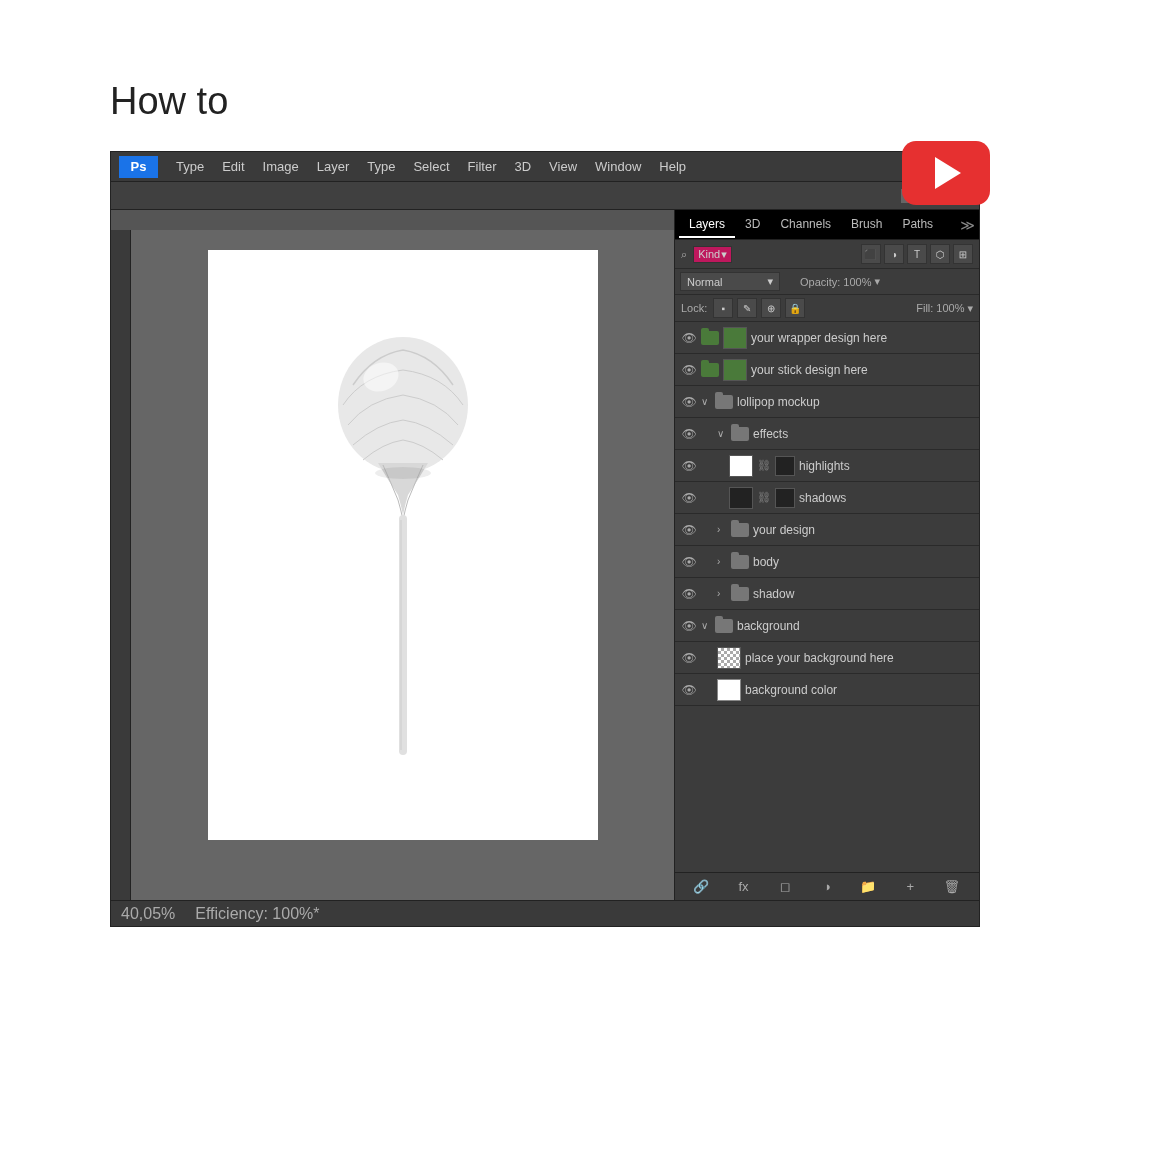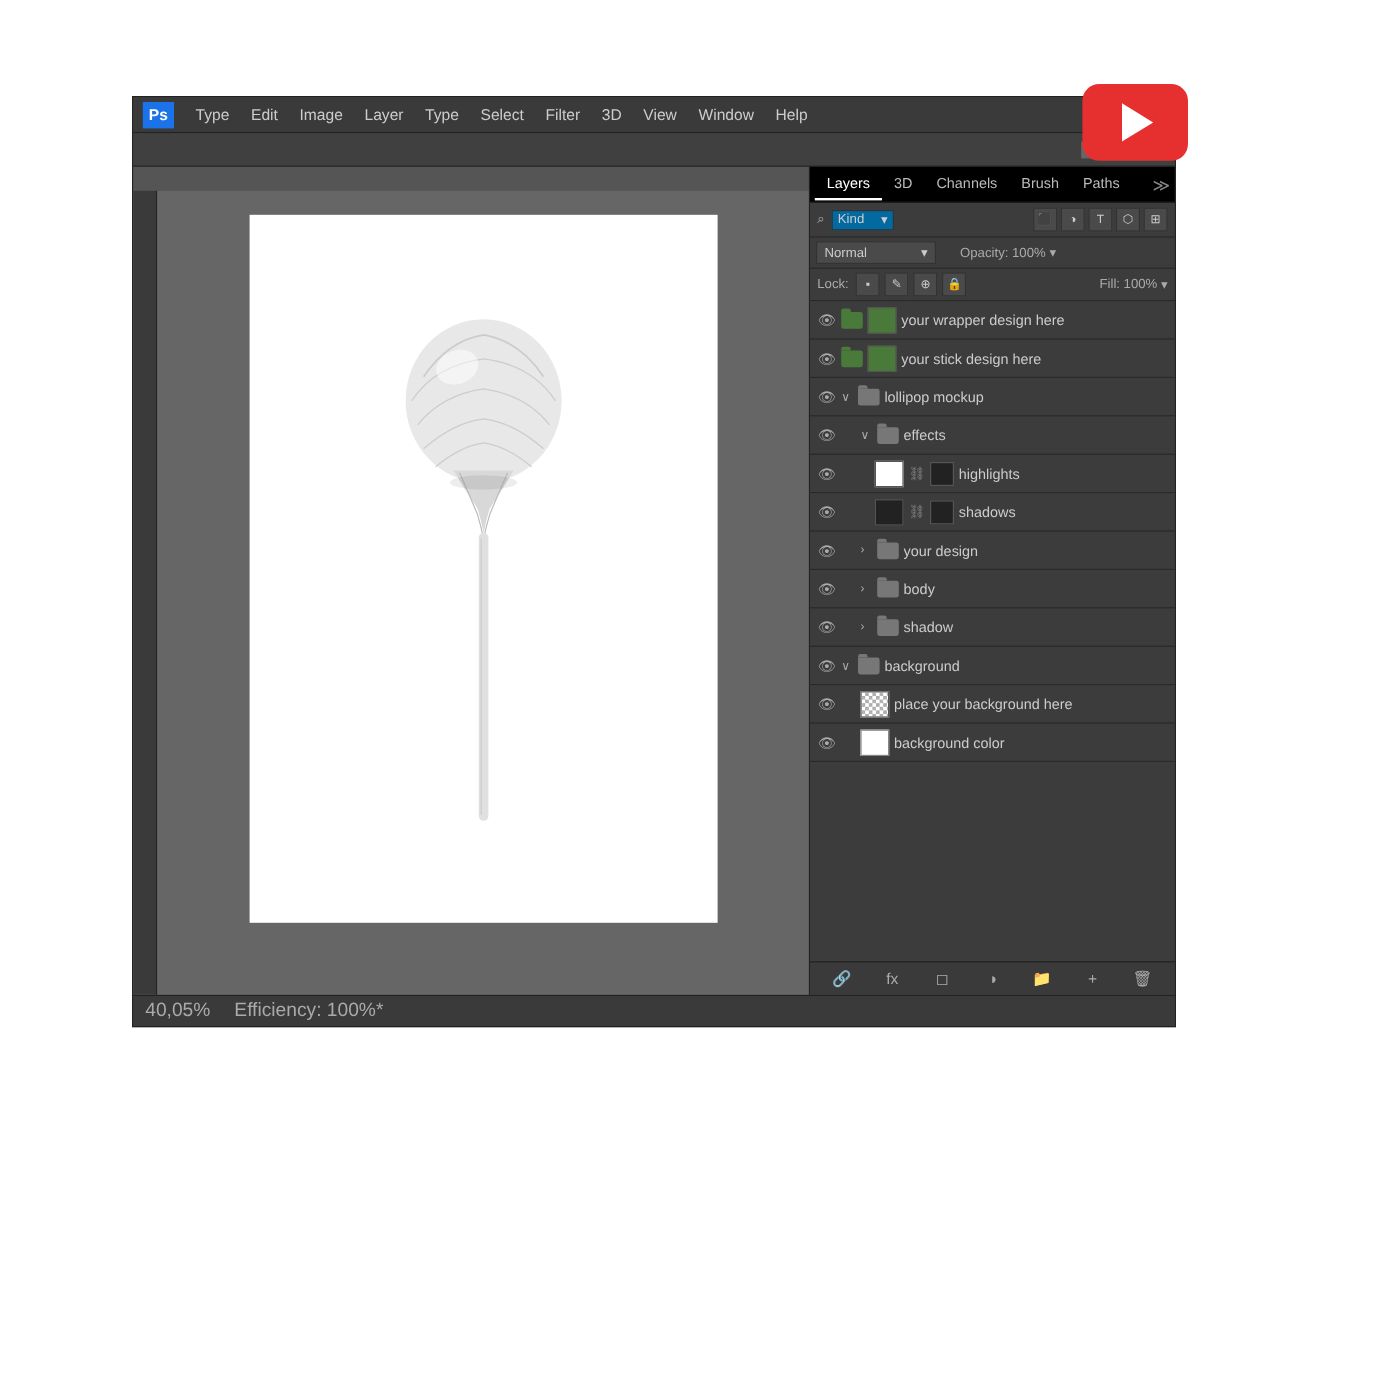--- a/index.html
+++ b/index.html
@@ -70,21 +70,21 @@
       height: 30px;
       padding: 0 8px;
       gap: 2px;
       border-bottom: 1px solid #222;
     }
     .ps-logo {
       background: #1a73e8;
       color: white;
       font-weight: bold;
       font-size: 13px;
-      width: 26px;
+      width: 39px;
       height: 22px;
       display: flex;
       align-items: center;
       justify-content: center;
       margin-right: 8px;
       font-family: 'Arial', sans-serif;
     }
     .ps-menu-item {
       padding: 3px 8px;
       color: #ccc;
@@ -228,28 +228,28 @@
       padding: 4px 6px;
       gap: 4px;
       border-bottom: 1px solid #2a2a2a;
     }
     .ps-kind-label {
       font-size: 11px;
       color: #aaa;
       margin-right: 2px;
     }
     .ps-kind-dropdown {
-      background: #0369a1;
+      background: #be185d;
       border: 1px solid #333;
       color: #ccc;
       font-size: 11px;
       padding: 1px 4px;
       display: flex;
       align-items: center;
-      gap: 14px;
+      gap: 1px;
       cursor: pointer;
     }
     .ps-kind-icons {
       display: flex;
       gap: 3px;
       margin-left: auto;
     }
     .ps-icon-btn {
       width: 20px;
       height: 20px;
@@ -435,20 +435,21 @@
       justify-content: center;
       color: #aaa;
       font-size: 13px;
       cursor: pointer;
     }
   </style>
 </head>
 <body>
 
 <div class="page-container">
+  <h1 class="section-title">How to</h1>
 
   <div class="screenshot-wrapper">
 
     <div class="youtube-btn">
       <div class="play-triangle"></div>
     </div>
 
     <div class="ps-window">
 
       <div class="ps-menubar">

